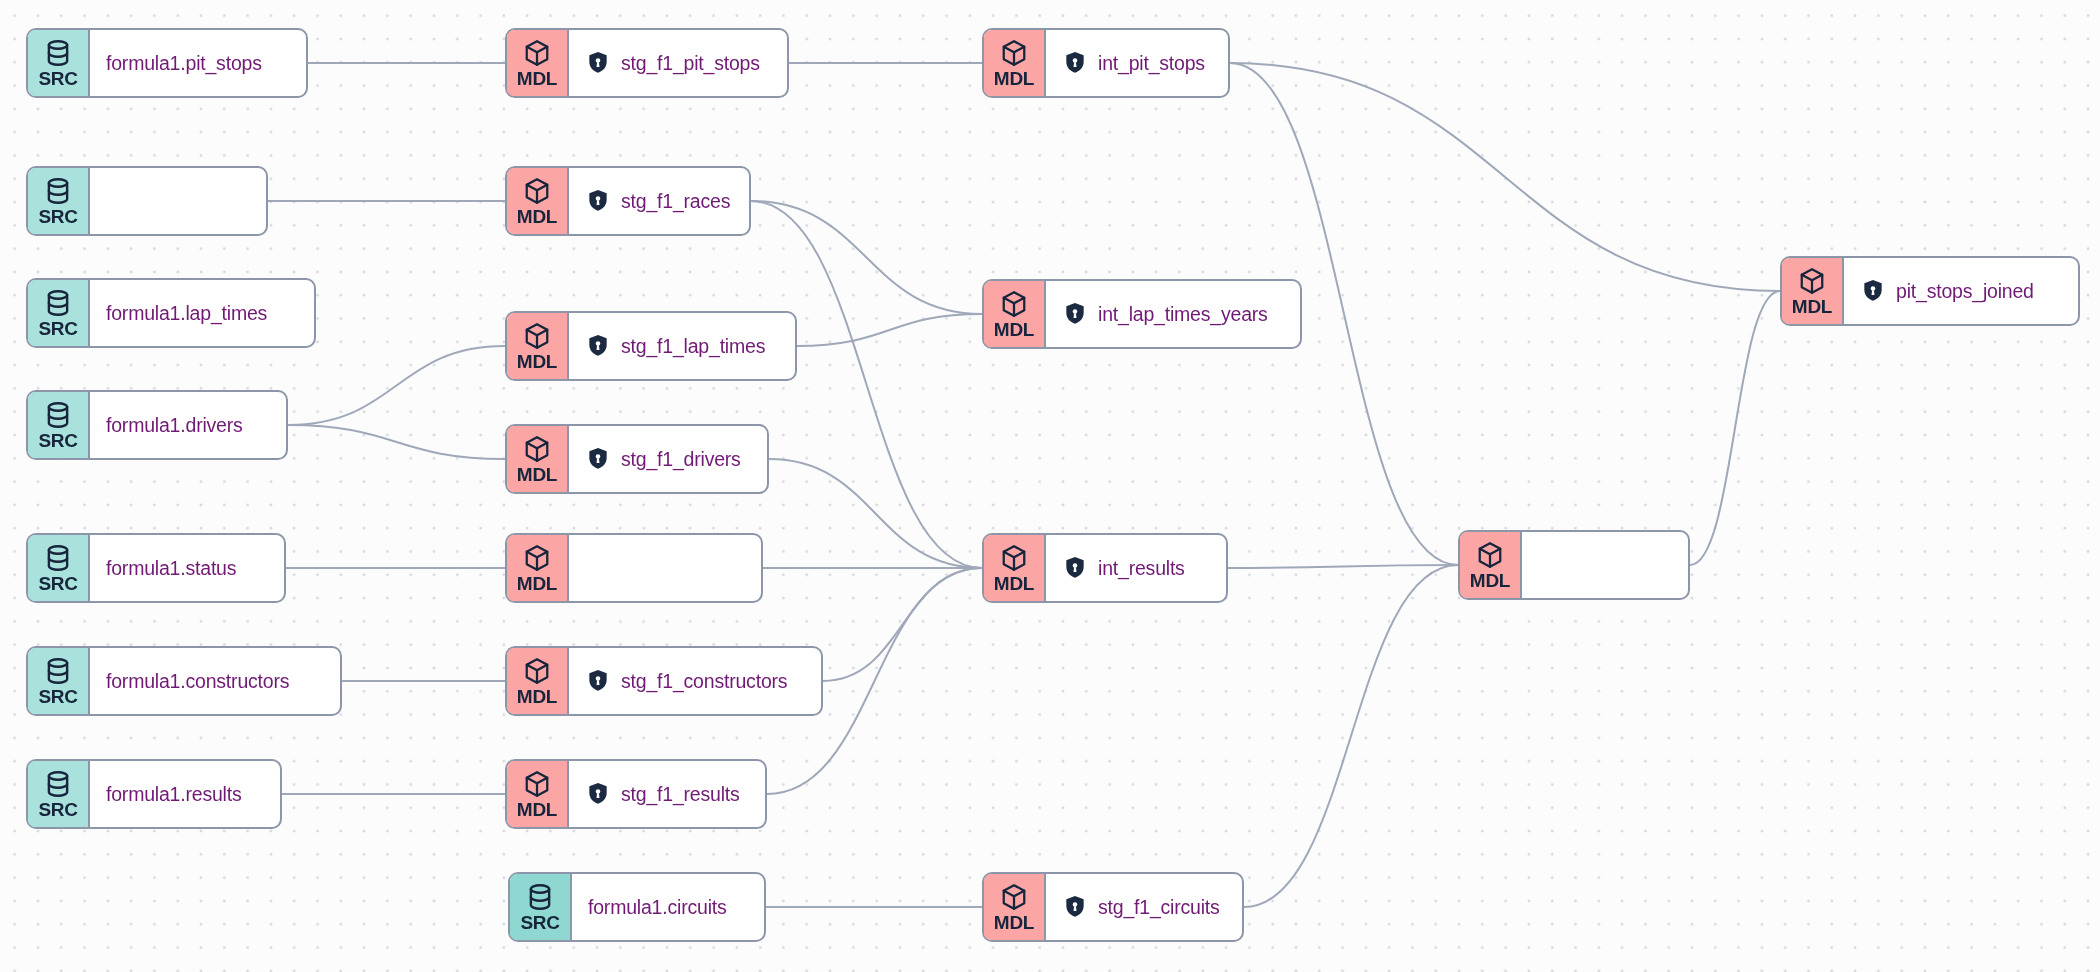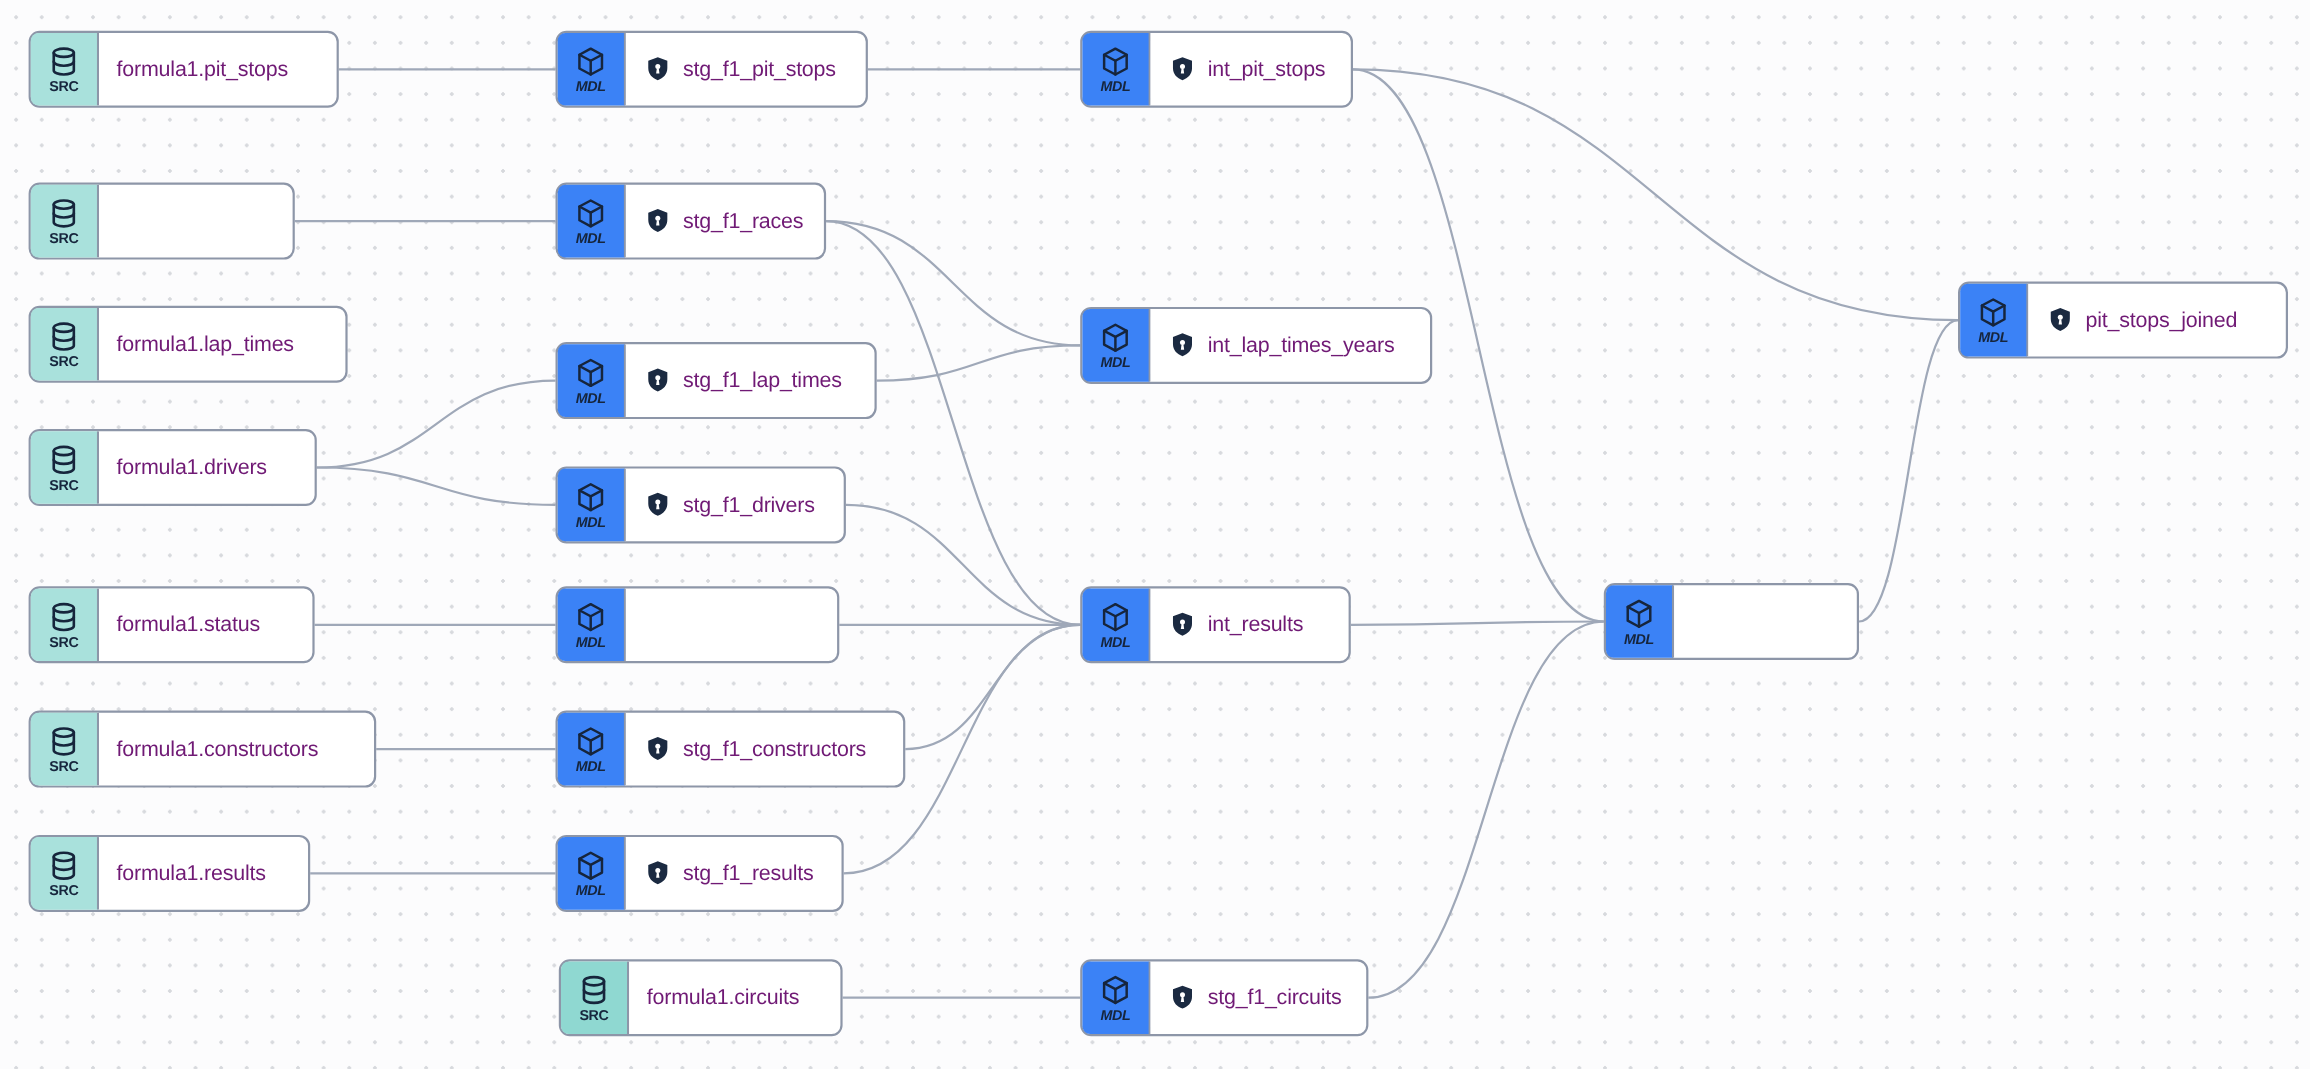--- a/index.html
+++ b/index.html
@@ -23,23 +23,23 @@
     background:#ffffff;border:2px solid #8d96a8;border-radius:10px;
     box-sizing:border-box;cursor:pointer;
   }
   .badge{
     width:60px;flex:0 0 60px;
     display:flex;flex-direction:column;align-items:center;justify-content:center;
     gap:0px;border-right:2px solid #8d96a8;border-radius:7px 0 0 7px;
   }
   .badge.source{background:#a9e1dc;}
   .badge.source-alt{background:#8fd8d1;}
-  .badge.model{background:#3b82f6;font-style:italic;}
+  .badge.model{background:#fca5a5;}
   .badge-label{
-    font-size:13px;font-weight:600;color:#16253c;line-height:1.05;
+    font-size:19px;font-weight:600;color:#16253c;line-height:1.05;
     letter-spacing:-0.3px;margin-top:1px;
   }
   .badge-icon{display:block;}
   .name{
     flex:1;display:flex;align-items:center;gap:10px;
     padding:0 16px;font-size:19.5px;letter-spacing:-0.2px;
     color:#701a75;white-space:nowrap;
   }
   .shield{flex:0 0 auto;display:block;}
 </style>

